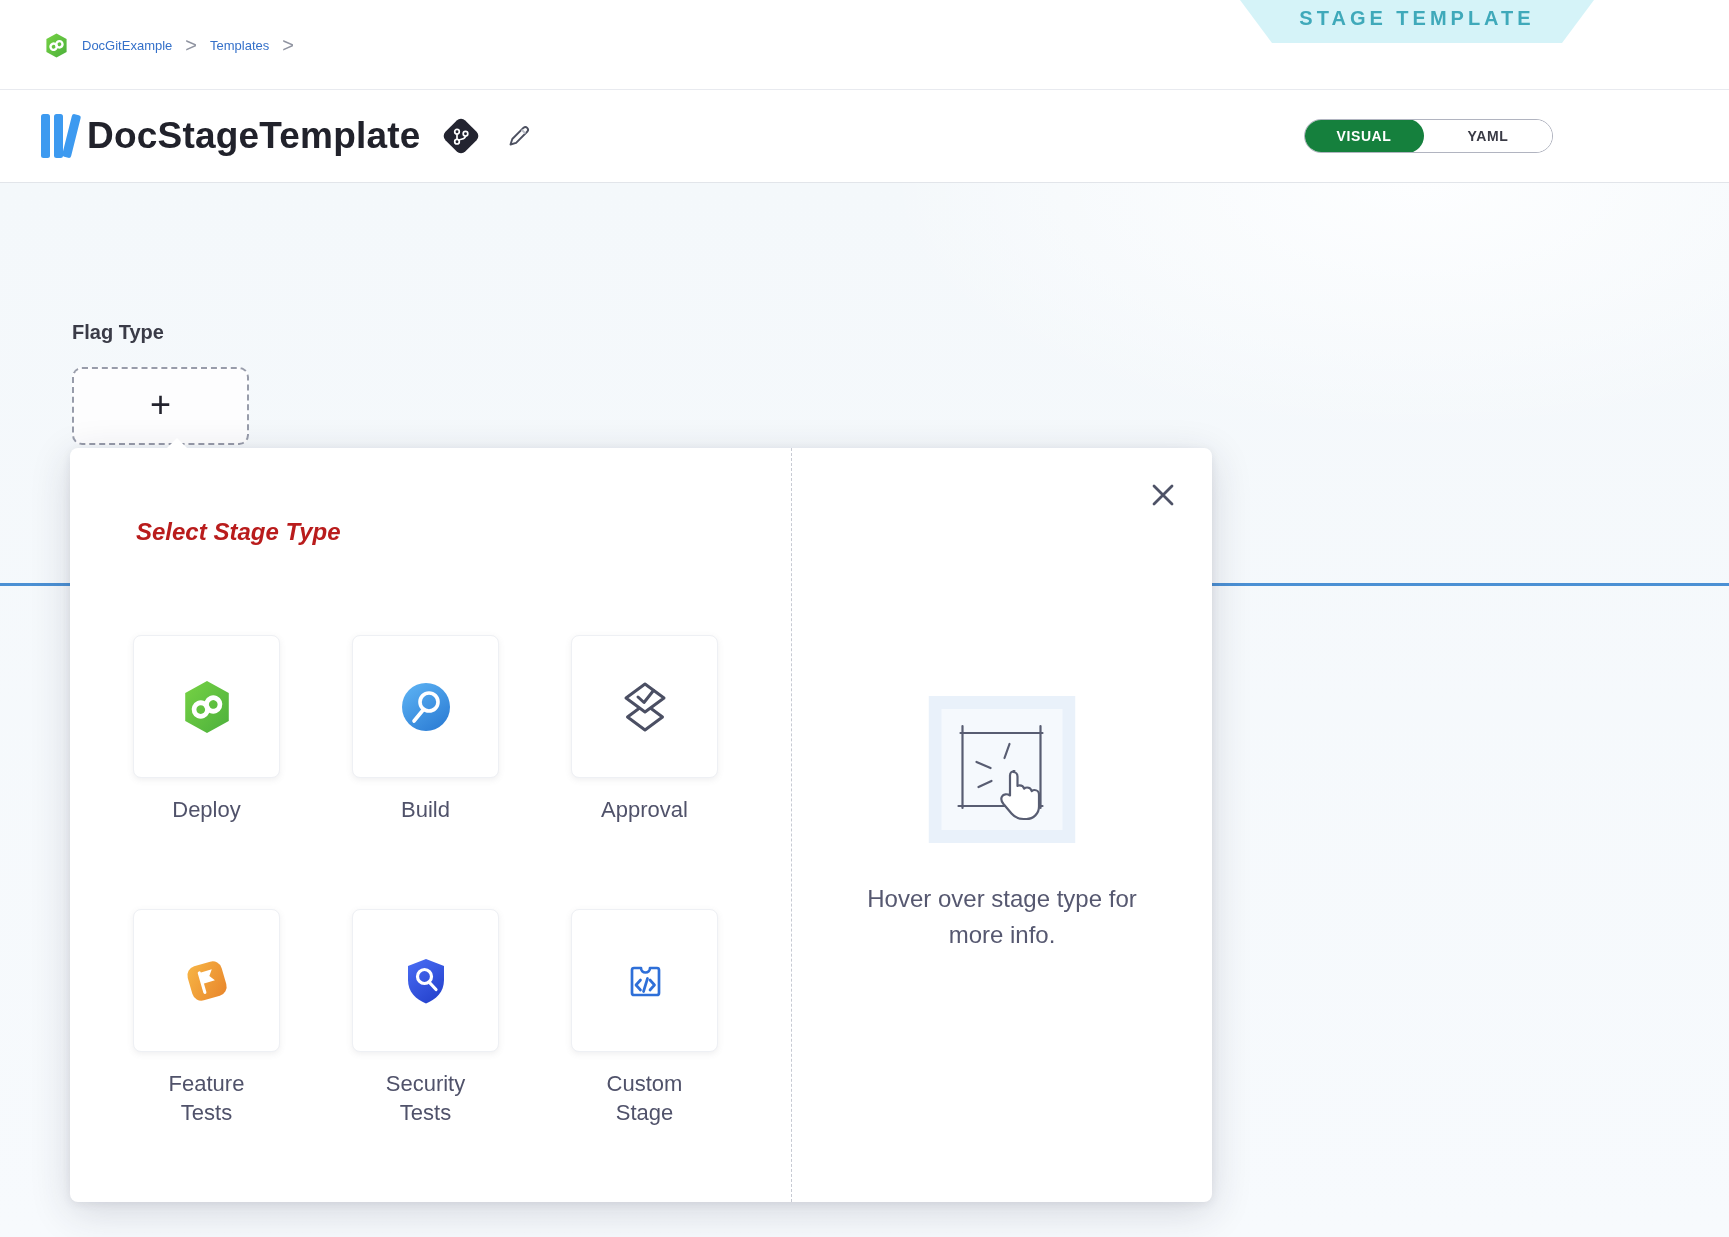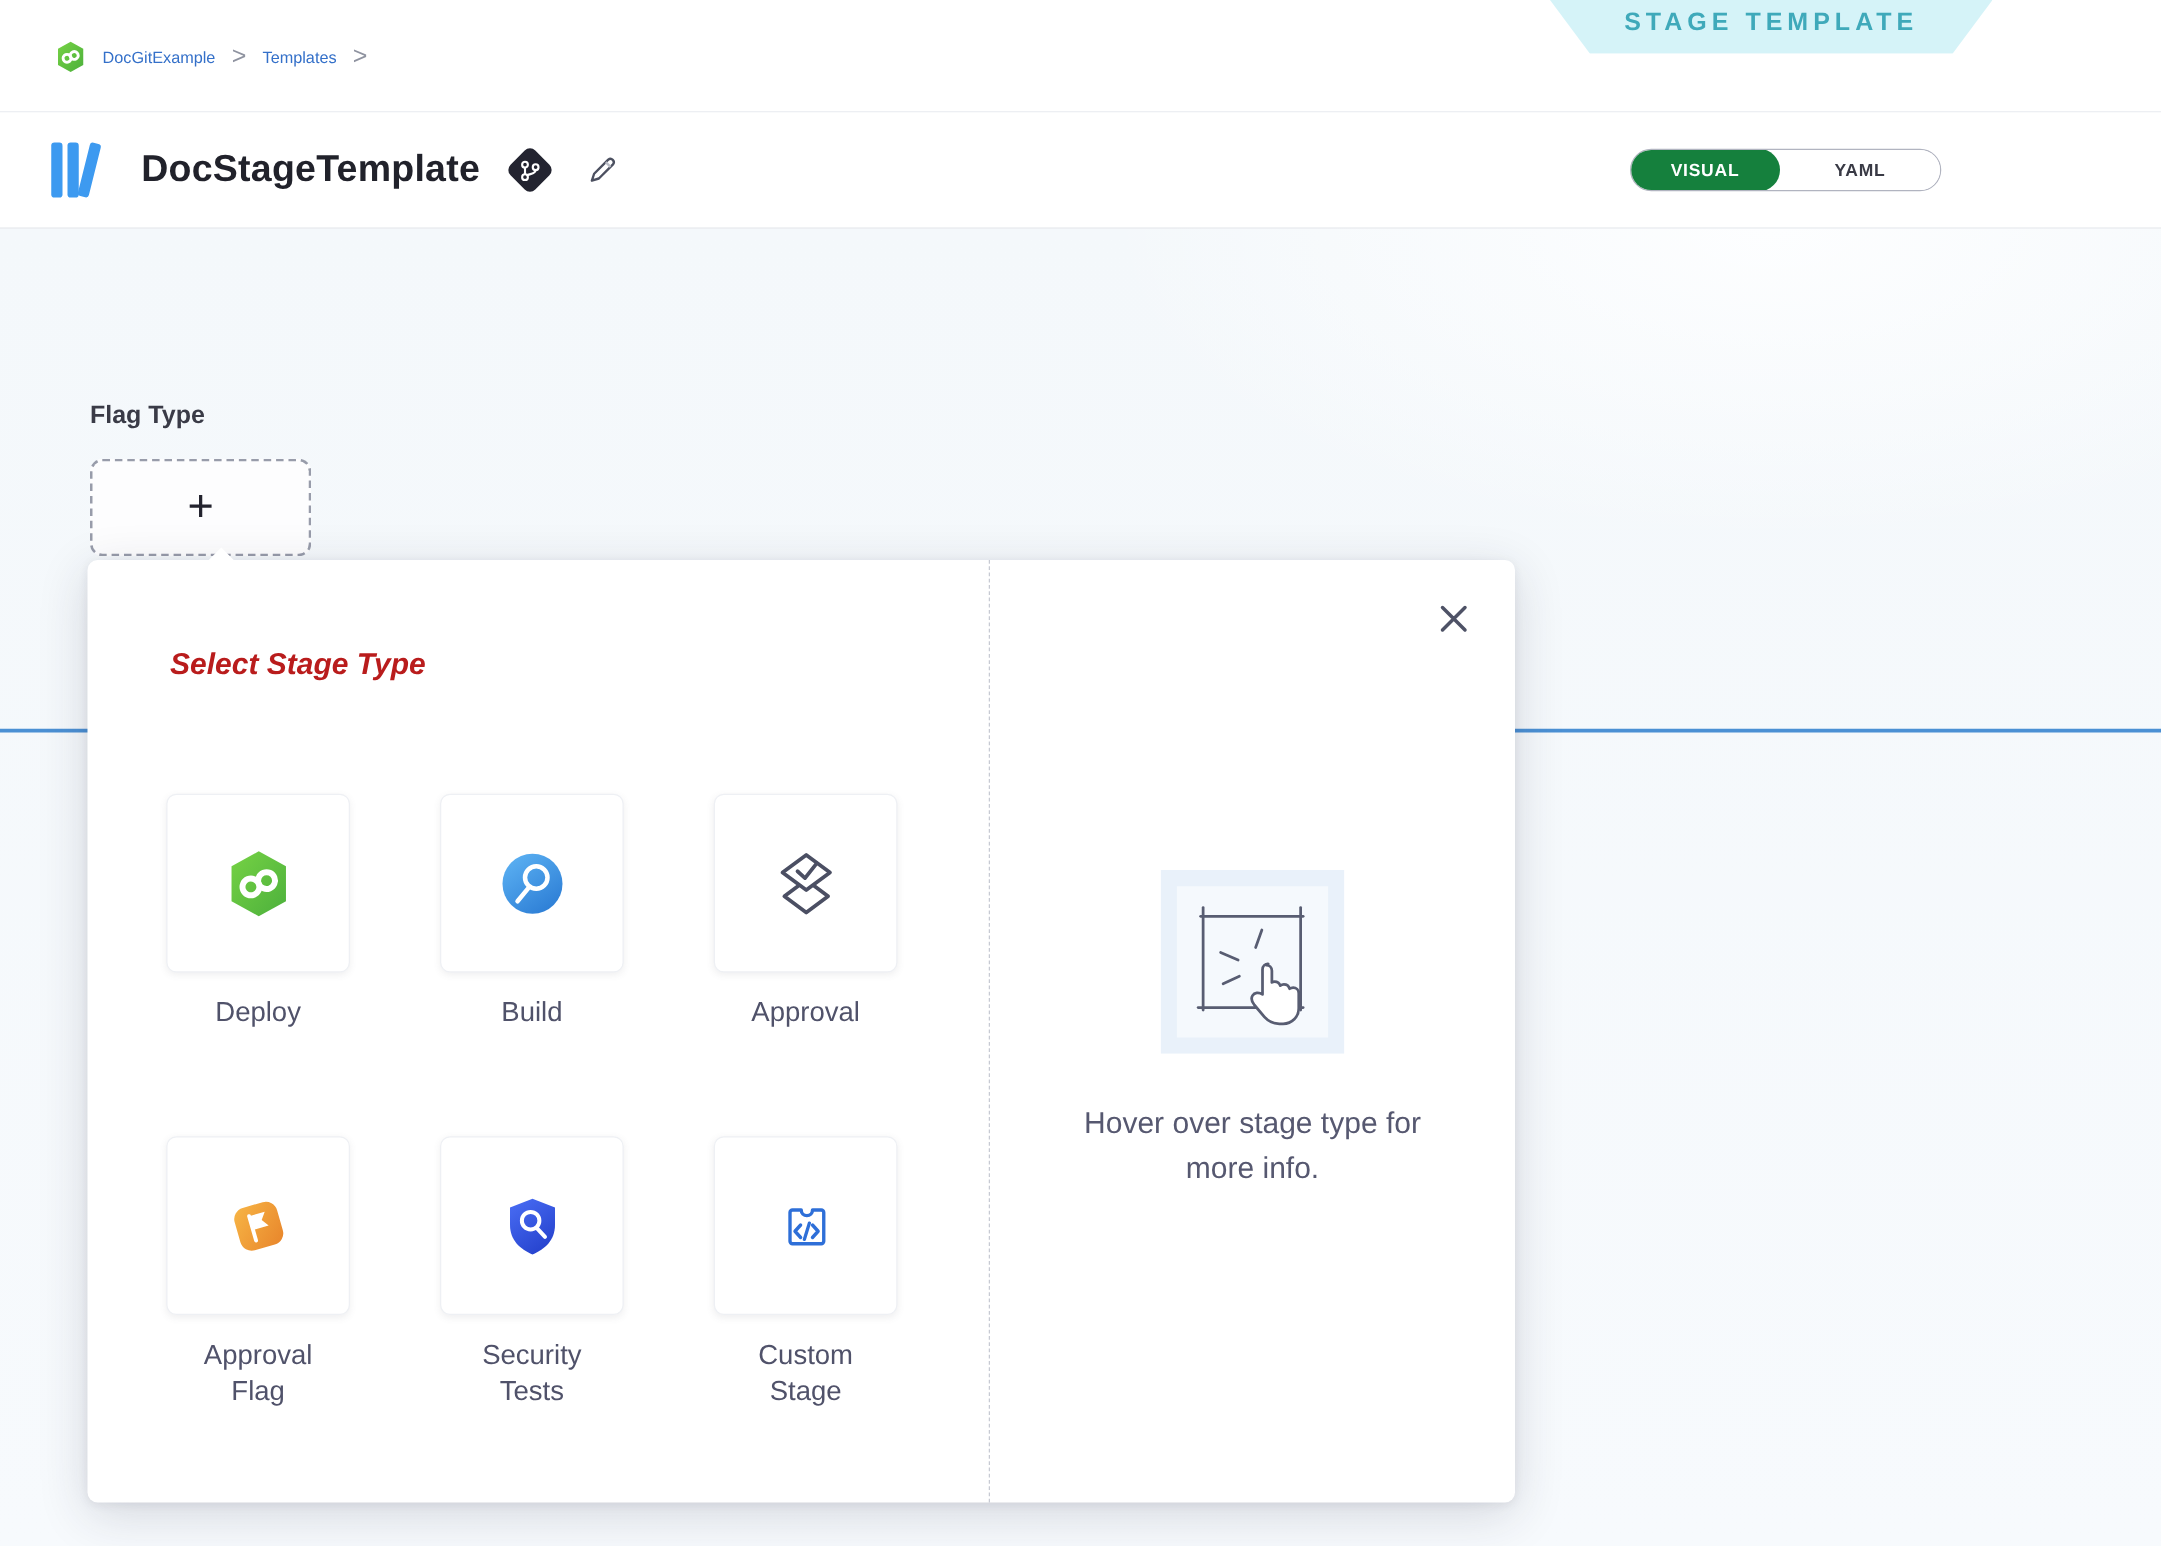--- a/index.html
+++ b/index.html
@@ -15,21 +15,21 @@
   .crumb-sep { font-size:20px; color:#8f93a0; }
 
   .ribbon { position:absolute; right:135px; top:0; width:354px; height:43px;
     background:#d5f3f8; clip-path:polygon(0 0, 100% 0, calc(100% - 32px) 100%, 32px 100%);
     display:flex; align-items:center; justify-content:center; padding-bottom:7px; }
   .ribbon span { font-size:20px; font-weight:700; letter-spacing:4px; color:#3fa9ba; }
 
   
   .title-bar { position:absolute; left:0; top:90px; width:1729px; height:93px;
     background:#fff; border-bottom:1px solid #e2e5ea; display:flex; align-items:center; padding:0 176px 0 38px; }
-  .title-text { font-size:30px; font-weight:700; color:#21222b; margin-left:29px; letter-spacing:.2px; }
+  .title-text { font-size:37px; font-weight:700; color:#21222b; margin-left:3px; letter-spacing:.2px; }
   .git-badge { width:28px; height:28px; background:#232430; border-radius:6px; transform:rotate(45deg);
     margin-left:26px; display:flex; align-items:center; justify-content:center; cursor:pointer; }
   .git-badge svg { transform:rotate(-45deg); }
   .edit-btn { margin-left:30px; cursor:pointer; display:flex; }
 
   .view-toggle { margin-left:auto; display:flex; align-items:center; height:34px;
     border:1px solid #b1b4c0; border-radius:17px; background:#fff; overflow:hidden; }
   .toggle-opt { height:34px; display:flex; align-items:center; justify-content:center;
     font-size:14px; font-weight:700; letter-spacing:.6px; cursor:pointer; }
   .toggle-visual { width:120px; background:#15803d; color:#fff; border-radius:17px; margin:-1px 0 -1px -1px; }
@@ -200,21 +200,21 @@
                       <stop offset="1" stop-color="#e8852b"></stop>
                     </linearGradient>
                   </defs>
                 <g transform="rotate(-16 26 26)">
                   <rect x="9" y="9" width="34" height="34" rx="9" fill="url(#gFF)"></rect>
                   <path d="M21 36 V16.5" stroke="#fff" stroke-width="3" stroke-linecap="round"></path>
                   <path d="M21 16.5 h12.5 l-4 5.5 4 5.5 H21 z" fill="#fff"></path>
                 </g>
               </svg>
             </div>
-            <div class="stage-label">Approval Flag</div>
+            <div class="stage-label">Feature Tests</div>
           </div>
 
           <div class="stage-cell">
             <div class="stage-card">
               <svg width="52" height="52" viewBox="0 0 52 52">
                 <defs>
                     <linearGradient id="gSec" x1="0" y1="0" x2="0.6" y2="1">
                   <stop offset="0" stop-color="#4a6ef5"></stop>
                       <stop offset="1" stop-color="#2744cf"></stop>
                     </linearGradient>

